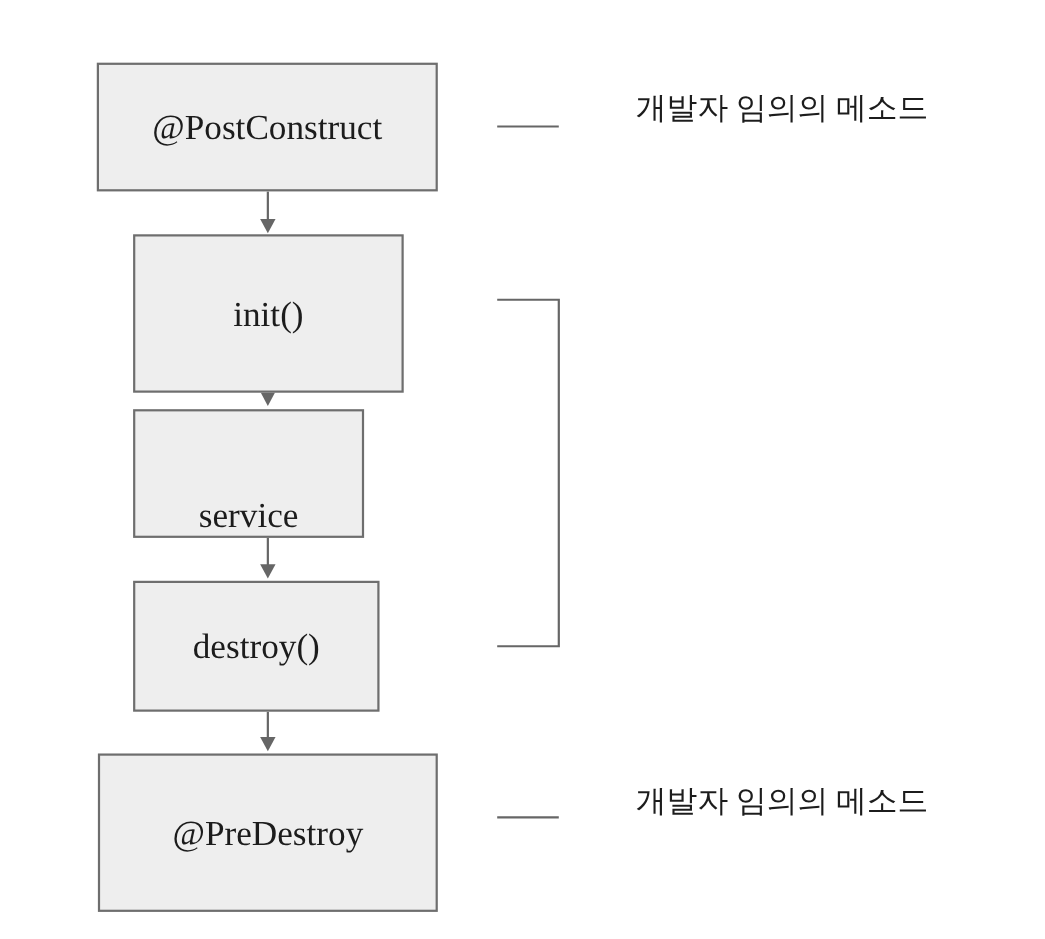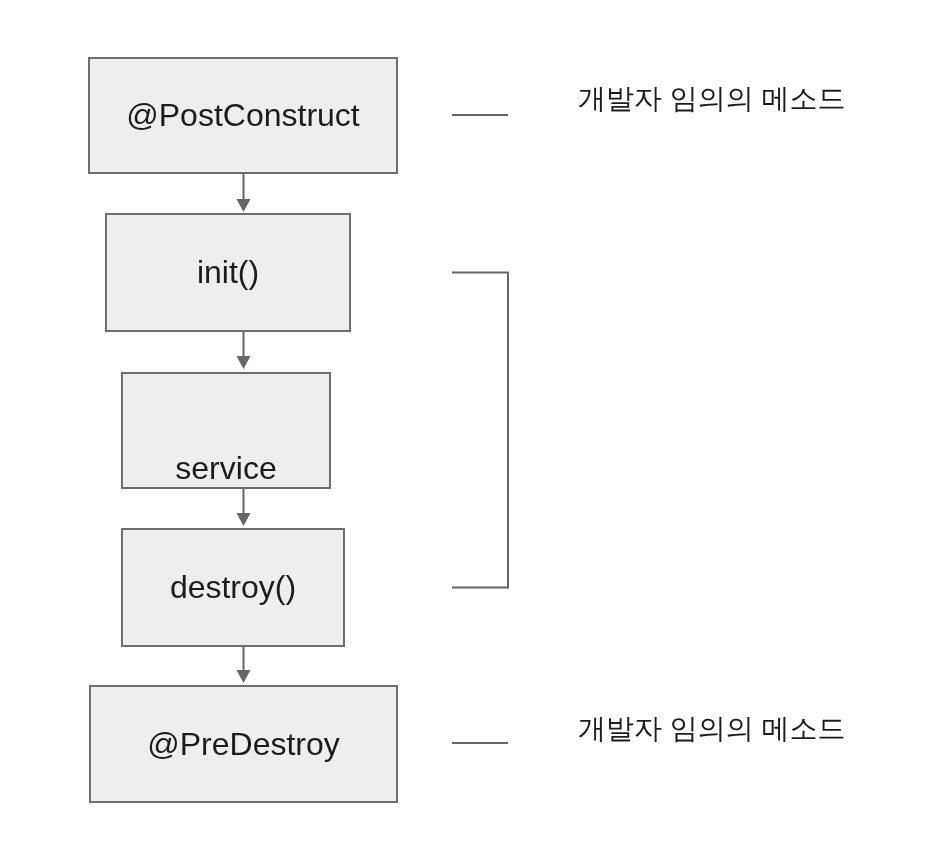--- a/index.html
+++ b/index.html
@@ -5,21 +5,21 @@
   html, body {
     margin: 0;
     padding: 0;
     background: #ffffff;
   }
   .canvas {
     position: relative;
     width: 950px;
     height: 854px;
     background: var(--bg, #ffffff);
-    font-family: Liberation Sans, sans-serif;
+    font-family: Liberation Serif, serif;
     overflow: hidden;
   }
   .overlay {
     position: absolute;
     left: 0;
     top: 0;
     width: 950px;
     height: 854px;
     pointer-events: none;
   }
@@ -39,24 +39,24 @@
     border: 2px solid var(--node-border, #6e6e6e);
     display: flex;
     align-items: center;
     justify-content: center;
     color: var(--text, #1c1c1c);
     font-size: 32px;
     line-height: 1.2;
     white-space: nowrap;
   }
   #node-postconstruct { left: 88px;  top: 57px;  width: 310px; height: 117px; }
-  #node-init          { left: 105px; top: 213px; width: 246px; height: 119px; }
+  #node-init          { left: 121px; top: 213px; width: 246px; height: 144px; }
   #node-service       { left: 121px; top: 372px; width: 210px; height: 117px; align-items: flex-end; }
   #node-destroy       { left: 121px; top: 528px; width: 224px; height: 119px; }
-  #node-predestroy    { left: 89px;  top: 685px; width: 309px; height: 118px; }
+  #node-predestroy    { left: 89px;  top: 685px; width: 309px; height: 144px; }
   .annotation {
     position: absolute;
     transform: translateY(-50%);
     color: var(--text, #1c1c1c);
     font-size: 28px;
     line-height: 1.2;
     white-space: nowrap;
   }
   #annotation-top    { left: 578px; top: 99px; }
   #annotation-middle { left: 573px; top: 416px; }

